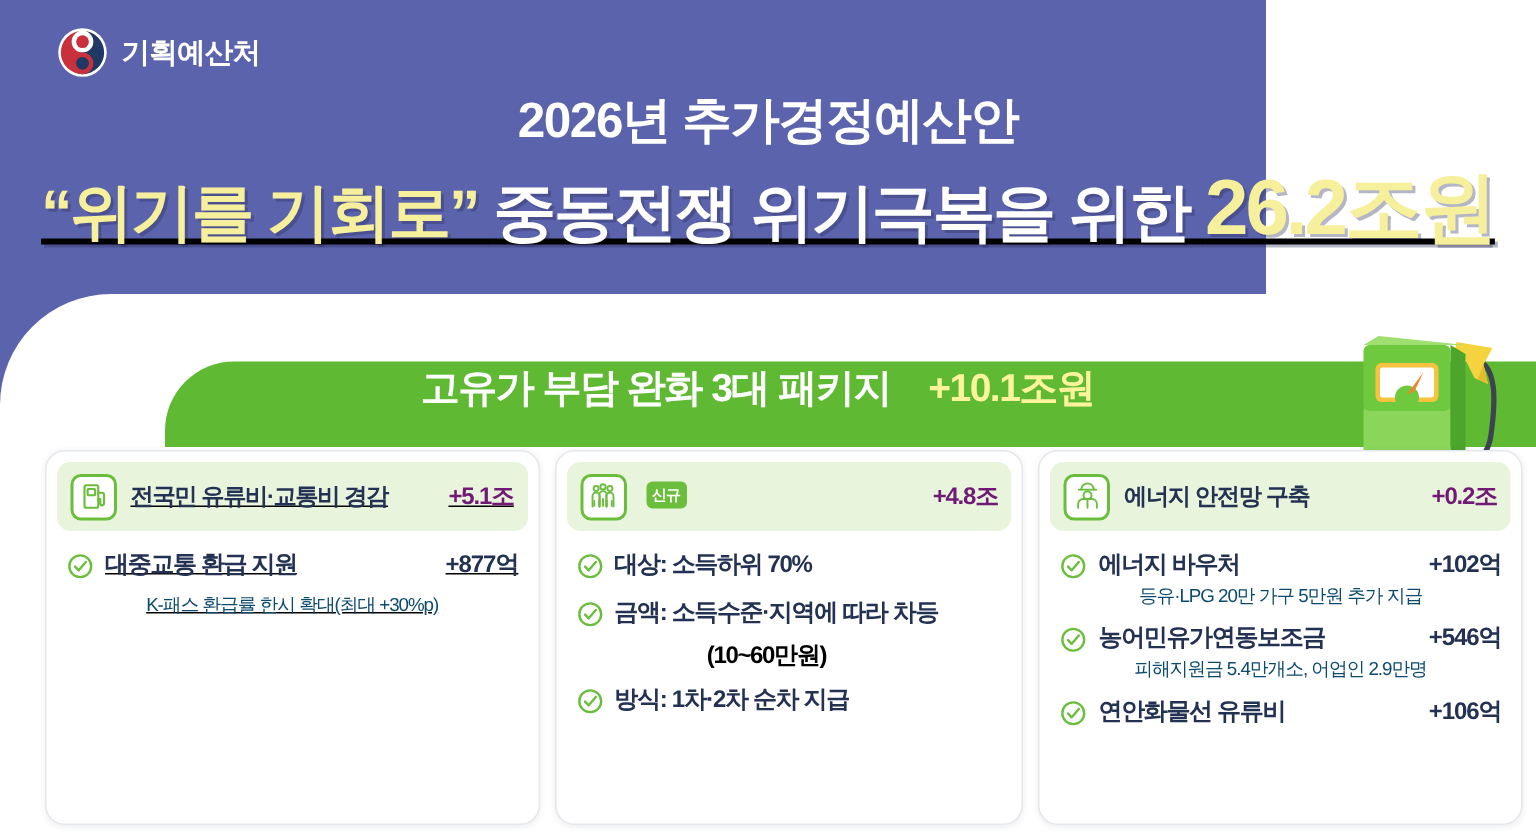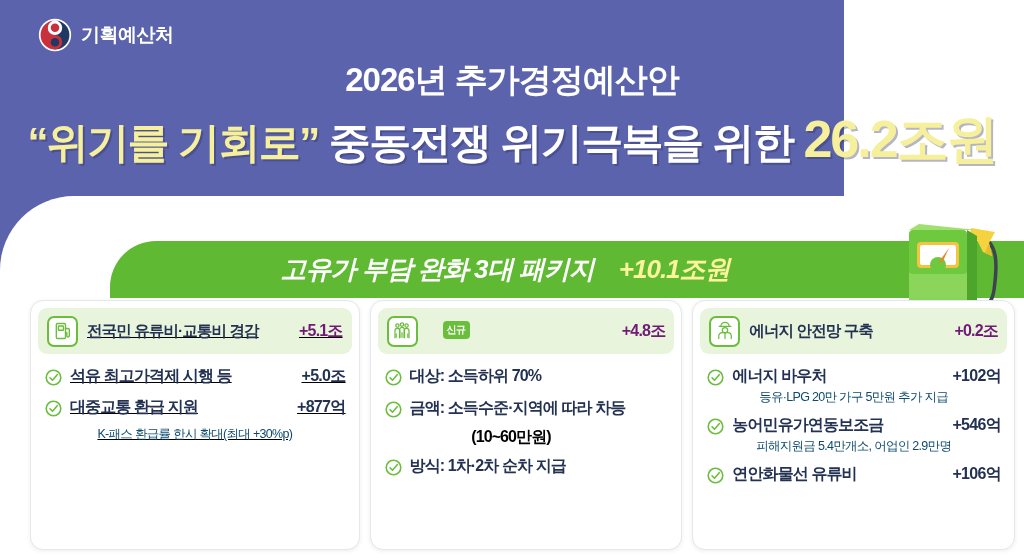--- a/index.html
+++ b/index.html
@@ -21,43 +21,43 @@
   .subtitle {
     position:absolute; top:58px; width:1024px; text-align:center;
     font-size:33px; font-weight:700; color:#ffffff; letter-spacing:-1px;
   }
   .headline {
     position:absolute; top:108px; left:0; width:1024px;
     text-align:center; white-space:nowrap;
     font-size:42px; font-weight:800; letter-spacing:-1.6px;
     line-height:62px;
     text-shadow:2px 2px 0 rgba(40,44,90,0.35);
+    text-decoration:underline;
   }
   .hl-quote { color:#f6ef9b; }
   .hl-white { color:#ffffff; }
   .hl-amount { color:#f6ef9b; font-size:52px; letter-spacing:-2px; }
 
   
   .panel {
     position:absolute; left:0; top:196px; width:1024px; height:362px;
     background:#ffffff;
     border-top-left-radius:74px;
   }
 
   
   .banner {
     position:absolute; left:110px; top:241px; width:914px; height:57px;
     background:#5fb933;
     border-top-left-radius:46px;
   }
   .banner-inner {
     position:absolute; left:0; top:0; width:790px; height:57px;
-    display:flex; align-items:center; justify-content:center; gap:25px;
+    display:flex; justify-content:center; gap:25px;
     white-space:nowrap;
-    font-style:italic;
   }
   .banner-title {
     font-size:26px; font-weight:800; color:#ffffff; letter-spacing:-1px;
   }
   .banner-amount {
     font-size:26px; font-weight:800; color:#fbf49b; letter-spacing:-1px;
   }
 
   
   .pump { position:absolute; left:893px; top:212px; width:120px; height:112px; }
@@ -90,21 +90,21 @@
     border:2px solid #6bbd3c; border-radius:7px;
     background:#ffffff;
     display:flex; align-items:center; justify-content:center;
   }
   .head-title {
     font-size:15.5px; font-weight:800; color:#233252; letter-spacing:-0.9px;
   }
   .head-badge {
     display:inline-block; background:#6bbd3c; color:#ffffff;
     font-size:10px; font-weight:700; letter-spacing:-0.5px;
-    padding:2px 4px; border-radius:4px; margin-left:16px;
+    padding:2px 4px; border-radius:4px; margin-left:4px;
     position:relative; top:-1px;
   }
   .head-amount {
     margin-left:auto; font-size:16px; font-weight:800;
     color:#701a75; letter-spacing:-0.8px;
   }
 
   .card-body { padding:12px 13px 0 13px; flex:1; }
 
   .item { display:flex; align-items:flex-start; margin-bottom:7px; }
@@ -201,32 +201,20 @@
             <rect x="4" y="3" width="11" height="18" rx="1.5"></rect>
             <rect x="6.5" y="6" width="6" height="5" rx="0.6"></rect>
             <path d="M15 9h3a1.6 1.6 0 0 1 1.6 1.6v7a1.5 1.5 0 0 1-3 0V14h-1.6"></path>
           </svg>
         </span>
         <span class="head-title">전국민 유류비·교통비 경감</span>
         <span class="head-amount">+5.1조</span>
       </div>
       <div class="card-body">
 
-        <div class="item">
-          <span class="check">
-            <svg viewBox="0 0 24 24" width="19" height="19" fill="none" stroke="#6bbd3c" stroke-width="2" stroke-linecap="round" stroke-linejoin="round">
-              <circle cx="12" cy="12" r="9.2"></circle>
-                <path d="M7.6 12.3l3.1 3.1 6-7"></path>
-            </svg>
-          </span>
-          <span class="item-main">
-            <span class="item-label">석유 최고가격제 시행 등</span>
-            <span class="item-value">+5.0조</span>
-          </span>
-        </div>
 
         <div class="item">
           <span class="check">
             <svg viewBox="0 0 24 24" width="19" height="19" fill="none" stroke="#6bbd3c" stroke-width="2" stroke-linecap="round" stroke-linejoin="round">
               <circle cx="12" cy="12" r="9.2"></circle>
                 <path d="M7.6 12.3l3.1 3.1 6-7"></path>
             </svg>
           </span>
           <span class="item-main">
             <span class="item-label">대중교통 환급 지원</span>

